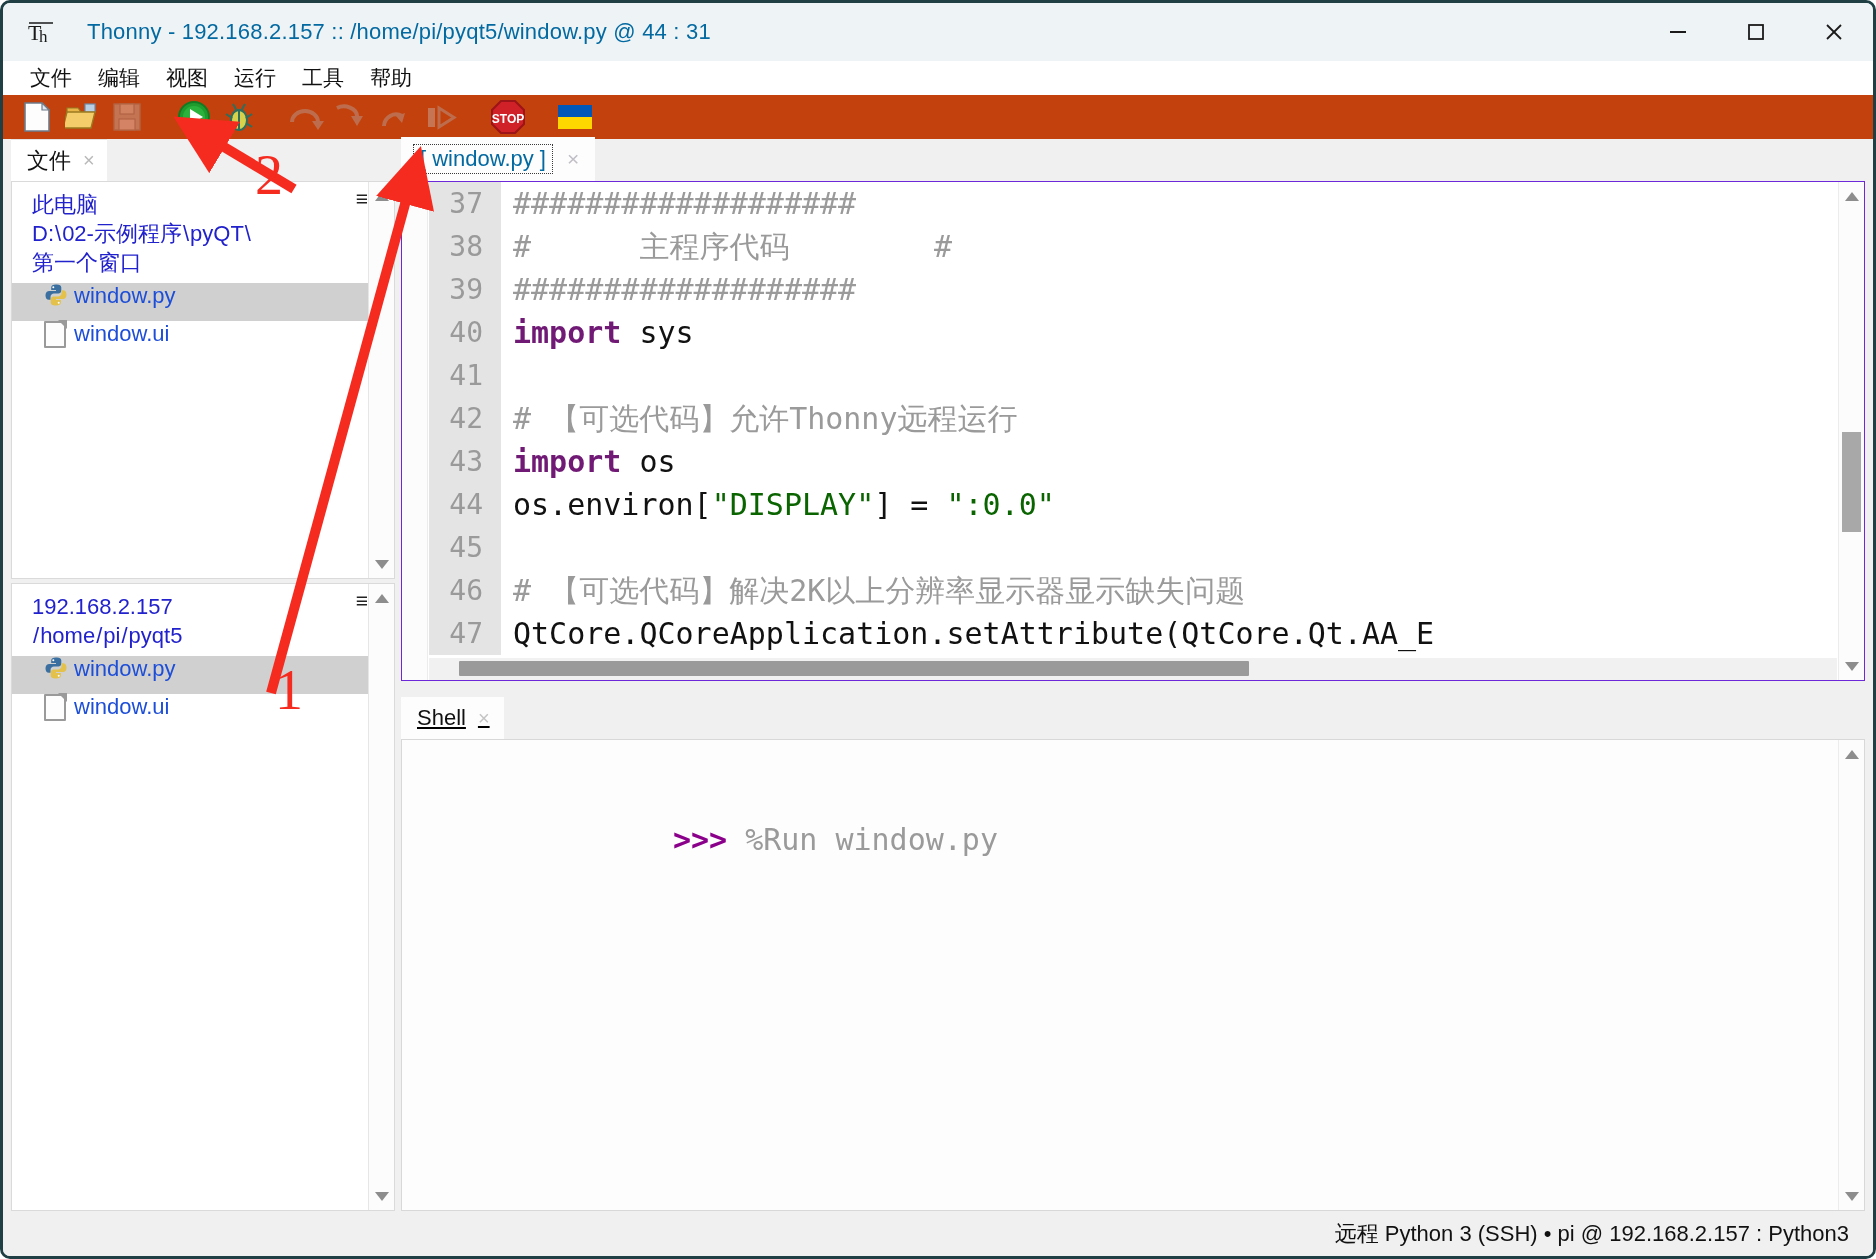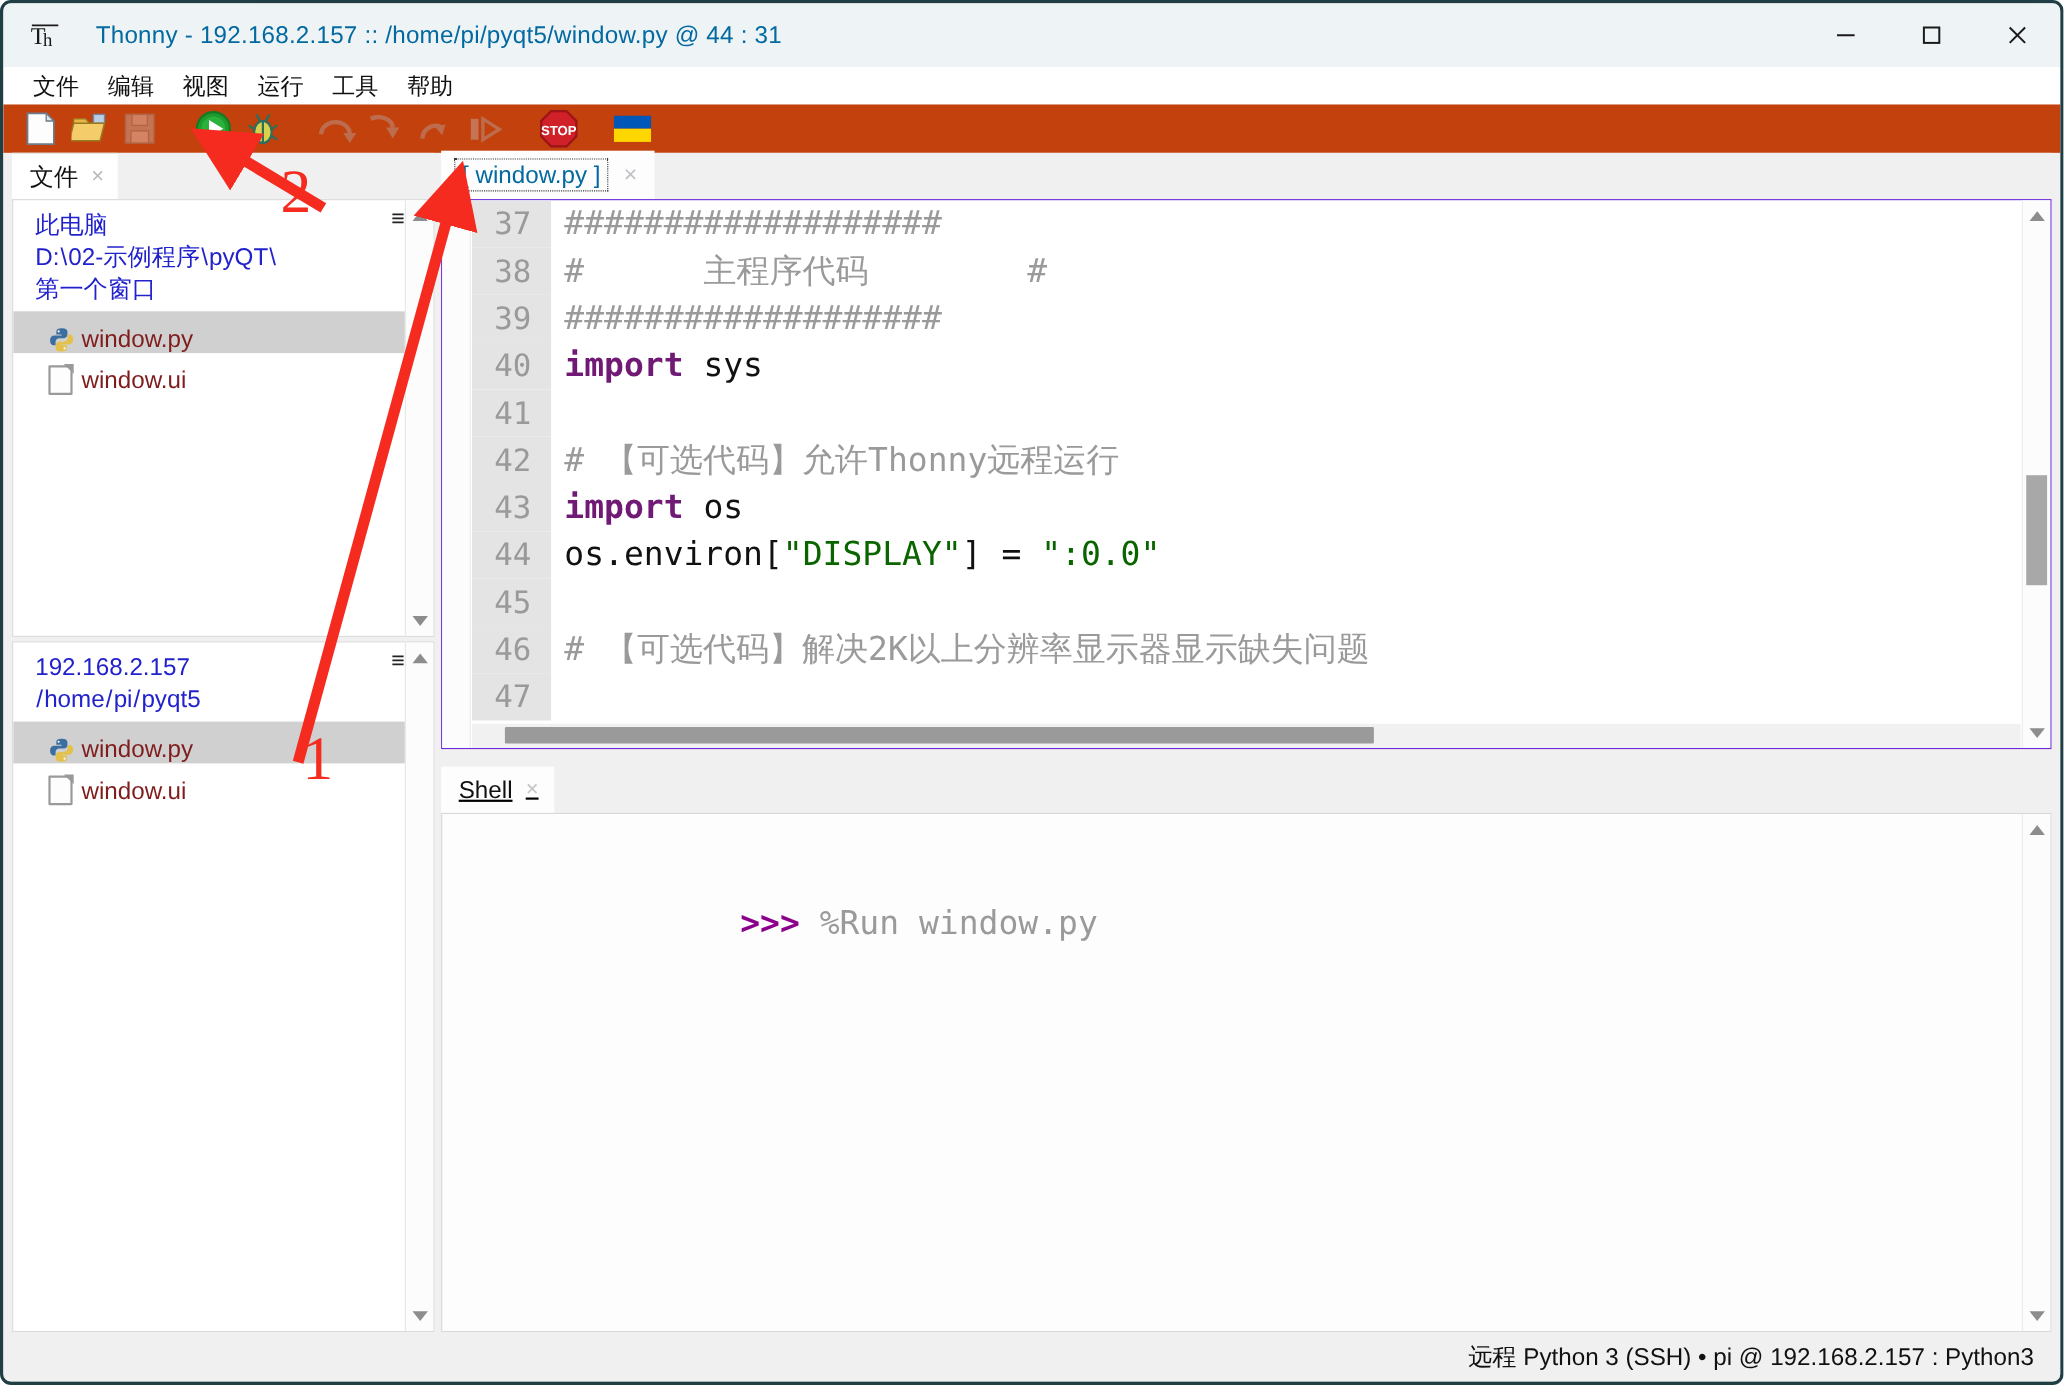--- a/index.html
+++ b/index.html
@@ -109,22 +109,22 @@
   .sc-tri { width: 0; height: 0; }
   .sc-tri.up { border-left: 7px solid transparent; border-right: 7px solid transparent; border-bottom: 9px solid #8d8d8d; }
   .sc-tri.down { border-left: 7px solid transparent; border-right: 7px solid transparent; border-top: 9px solid #8d8d8d; }
 
   .tree-pathhead {
     padding: 8px 14px 6px 20px;
   }
   .path-line { font-size: 22px; color: #2222cc; line-height: 1.32; white-space: nowrap; }
   .path-line .sep { color: #2222cc; padding: 0 1px; }
   .tree-row {
-    display: flex; align-items: flex-end; height: 38px;
-    padding-left: 32px; font-size: 22px; color: #7f1d1d;
+    display: flex; align-items: flex-start; height: 38px;
+    padding-left: 32px; font-size: 22px; color: #1d4ed8;
   }
   .tree-row.sel { background: #d0d0d0; }
   .row-ico { width: 30px; display: flex; align-items: center; }
 
   
   .ico-doc { width: 22px; height: 27px; position: relative; }
   .ico-doc .pg {
     position: absolute; inset: 0; background: #fdfdfd;
     border: 2px solid #9a9a9a; border-radius: 1px;
   }
@@ -509,20 +509,21 @@
             <div class="cline">
               <div class="lnum">45</div>
               <div class="ctext"><span></span></div>
             </div>
             <div class="cline">
               <div class="lnum">46</div>
               <div class="ctext"><span class="cm"># </span><span class="cm b">【可选代码】解决</span><span class="cm">2K</span><span class="cm b">以上分辨率显示器显示缺失问题</span></div>
             </div>
             <div class="cline">
               <div class="lnum">47</div>
+              <div class="ctext"><span>QtCore.QCoreApplication.setAttribute(QtCore.Qt.AA_E</span></div>
             </div>
           </div>
         <div class="ed-hscroll">
           <div class="ed-hthumb"></div>
         </div>
         <div class="ed-vscroll">
           <div class="sc-arrow up">
               <div class="sc-tri up"></div>
             </div>
           <div class="ed-vthumb"></div>

